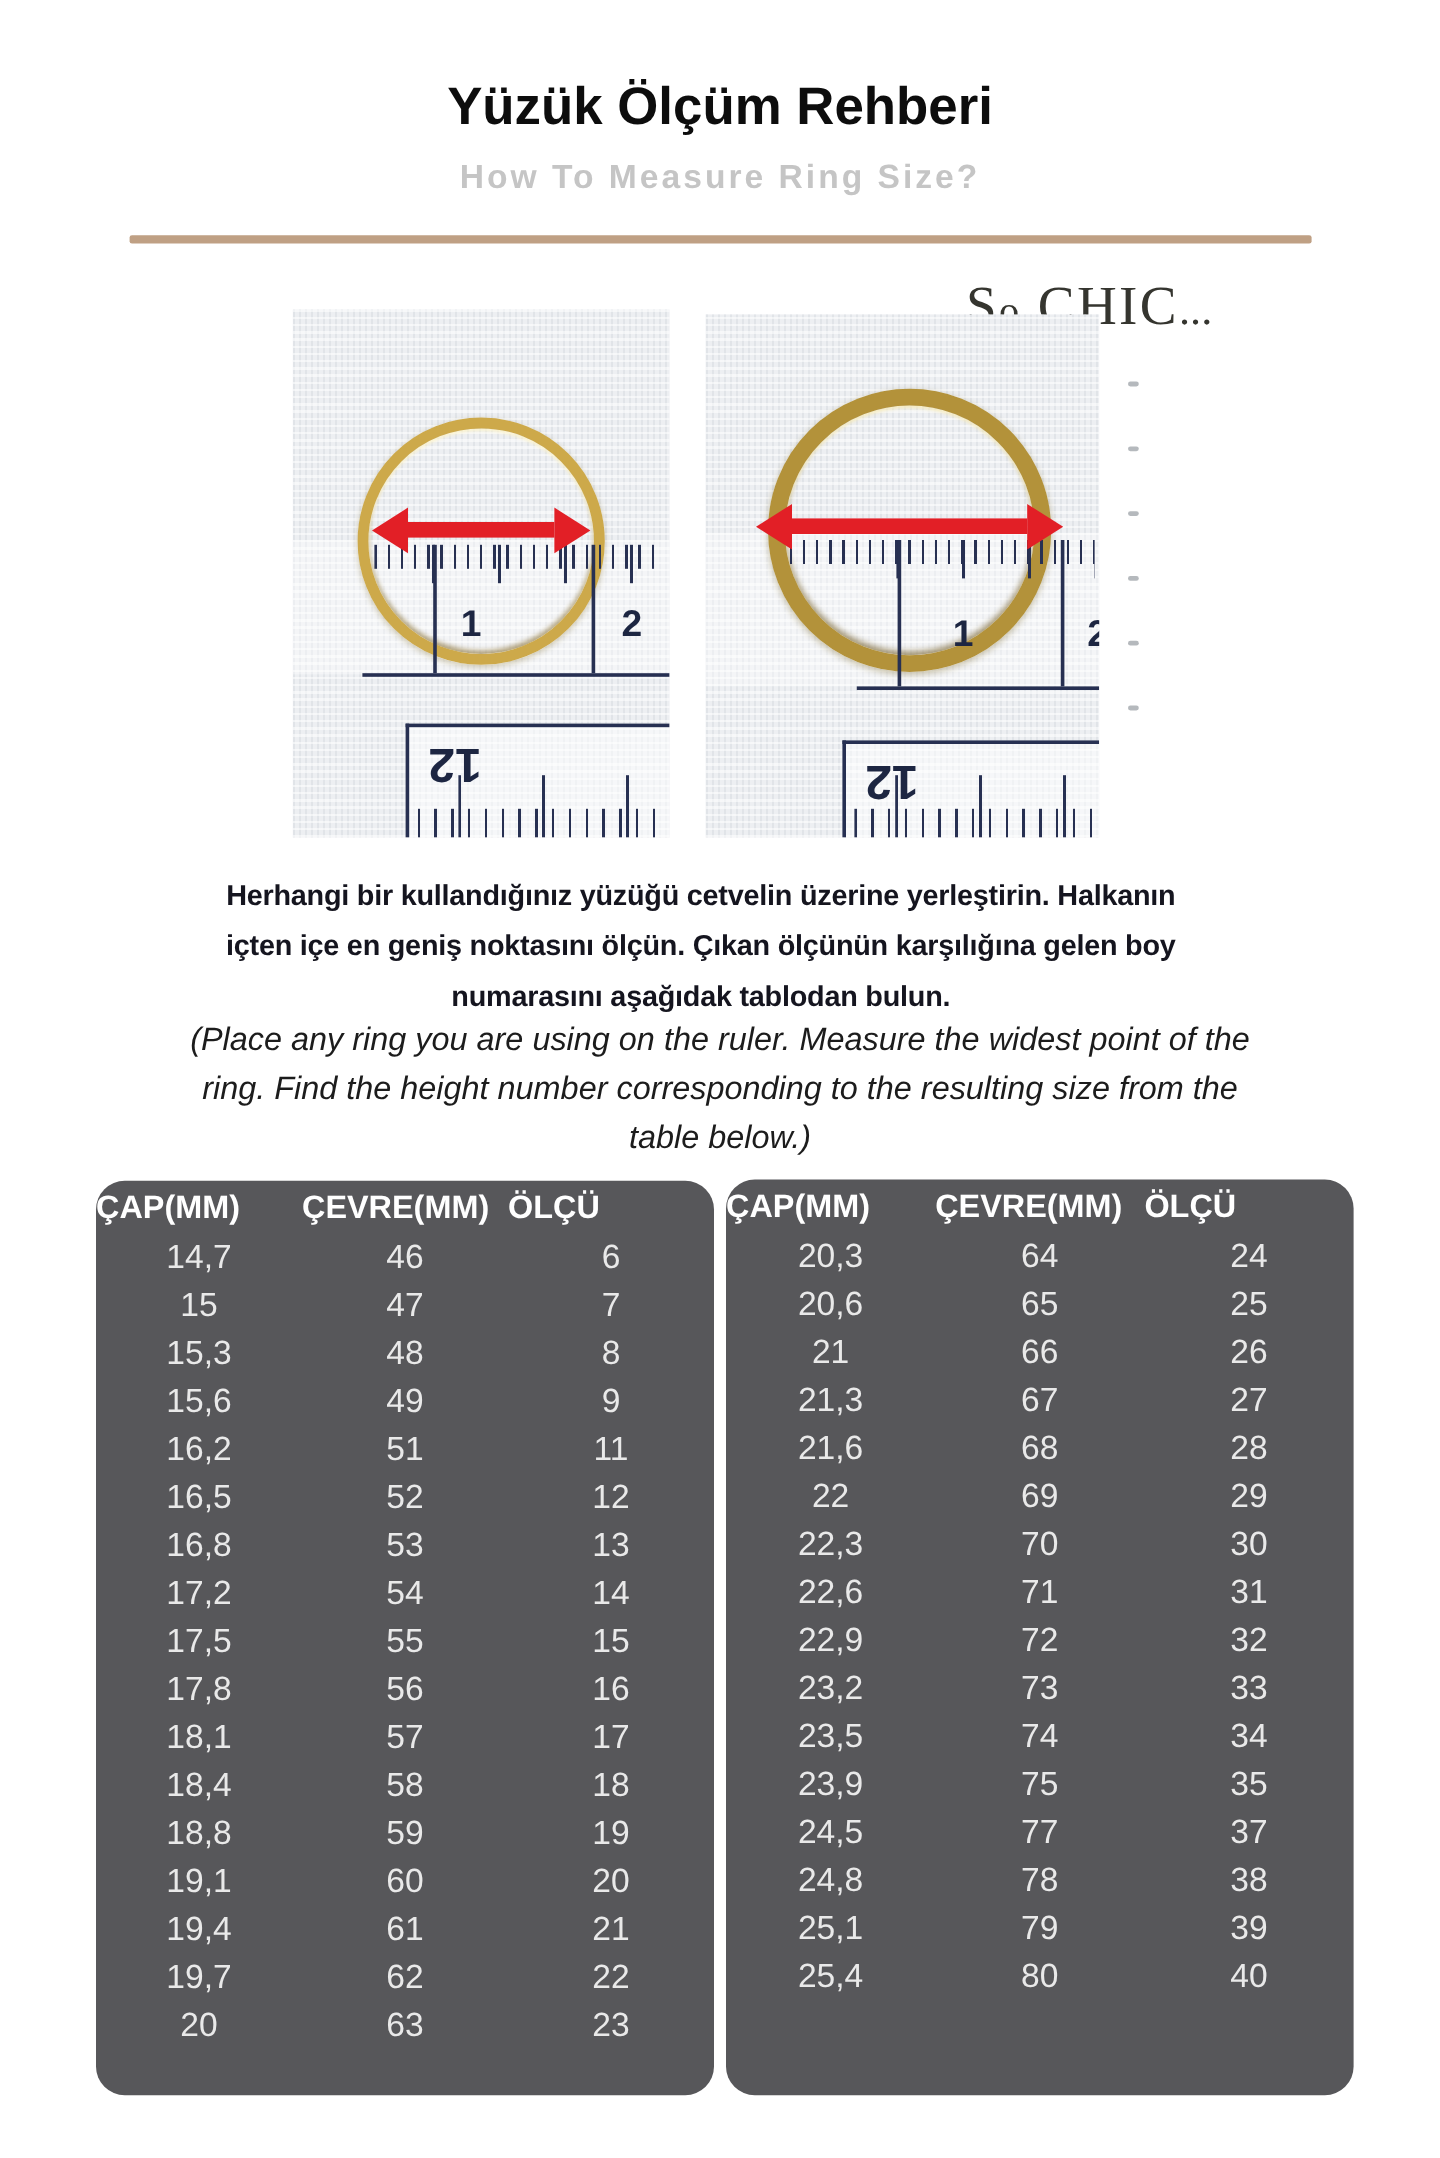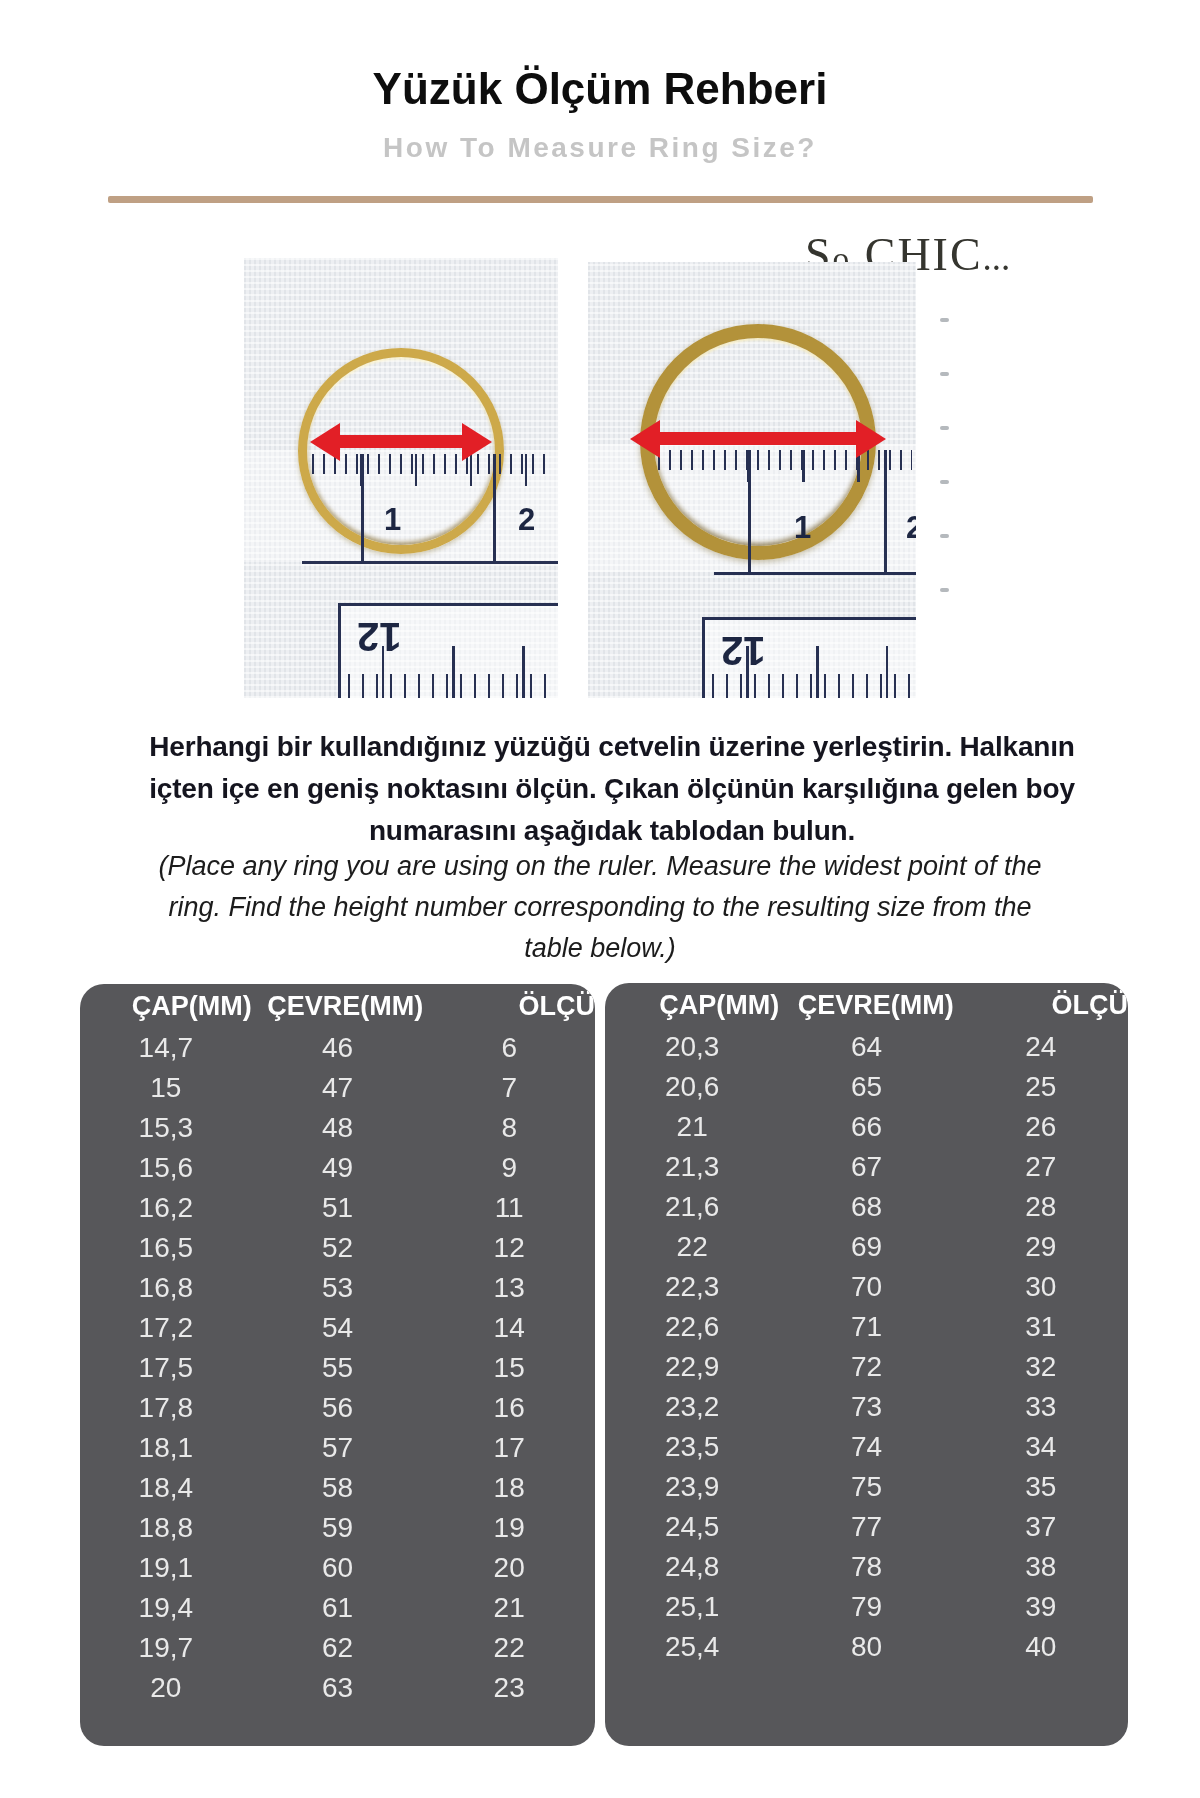--- a/index.html
+++ b/index.html
@@ -51,31 +51,31 @@
   .ruler-digit { font-size:31px; font-weight:bold; color:#1d2642; }
 
   .box12 { border-top:3px solid #273052; border-left:3px solid #273052; background:rgba(255,255,255,.5); }
   .digit12 { font-size:40px; font-weight:600; color:#1d2642; transform:rotate(180deg); display:inline-block; }
   .bticks-minor { height:24px; background-image:repeating-linear-gradient(90deg,#273052 0 2px, rgba(0,0,0,0) 2px 14px); }
   .bticks-major { height:52px; background-image:repeating-linear-gradient(90deg,#273052 0 2.5px, rgba(0,0,0,0) 2.5px 70px); }
 
   .dash { width:9px; height:4px; background:#b5b9bd; border-radius:2px; }
 
   
-  .instr-tr { left:52px; width:1120px; text-align:center; font-weight:bold;
-              font-size:28px; line-height:42px; color:#15151f; letter-spacing:-0.2px; }
+  .instr-tr { left:24px; width:1120px; text-align:center; font-weight:bold;
+              font-size:24px; line-height:42px; color:#15151f; letter-spacing:-0.2px; }
   .instr-en { left:40px; width:1120px; text-align:center; font-style:italic;
               font-size:27px; line-height:41px; color:#1c1c1c; }
 
   
   .panel { background:#57575a; border-radius:24px; overflow:hidden; }
   .panel-left  { left:80px;  top:984px; width:515px; height:762px; }
   .panel-right { left:605px; top:983px; width:523px; height:763px; }
   .thead { display:grid; grid-template-columns:1fr 1fr 1fr; height:44px; align-items:center;
-           color:#ffffff; font-weight:bold; font-size:27px; text-align:right; }
+           color:#ffffff; font-weight:bold; font-size:27px; text-align:left; }
   .trow  { display:grid; grid-template-columns:1fr 1fr 1fr; height:40px; align-items:center;
            color:#e9e9e9; font-weight:normal; font-size:28px; text-align:center; }
 </style>
 </head>
 <body>
 
 <div id="page">
 
   <div class="abs title">Yüzük Ölçüm Rehberi</div>
   <div class="abs subtitle">How To Measure Ring Size?</div>

